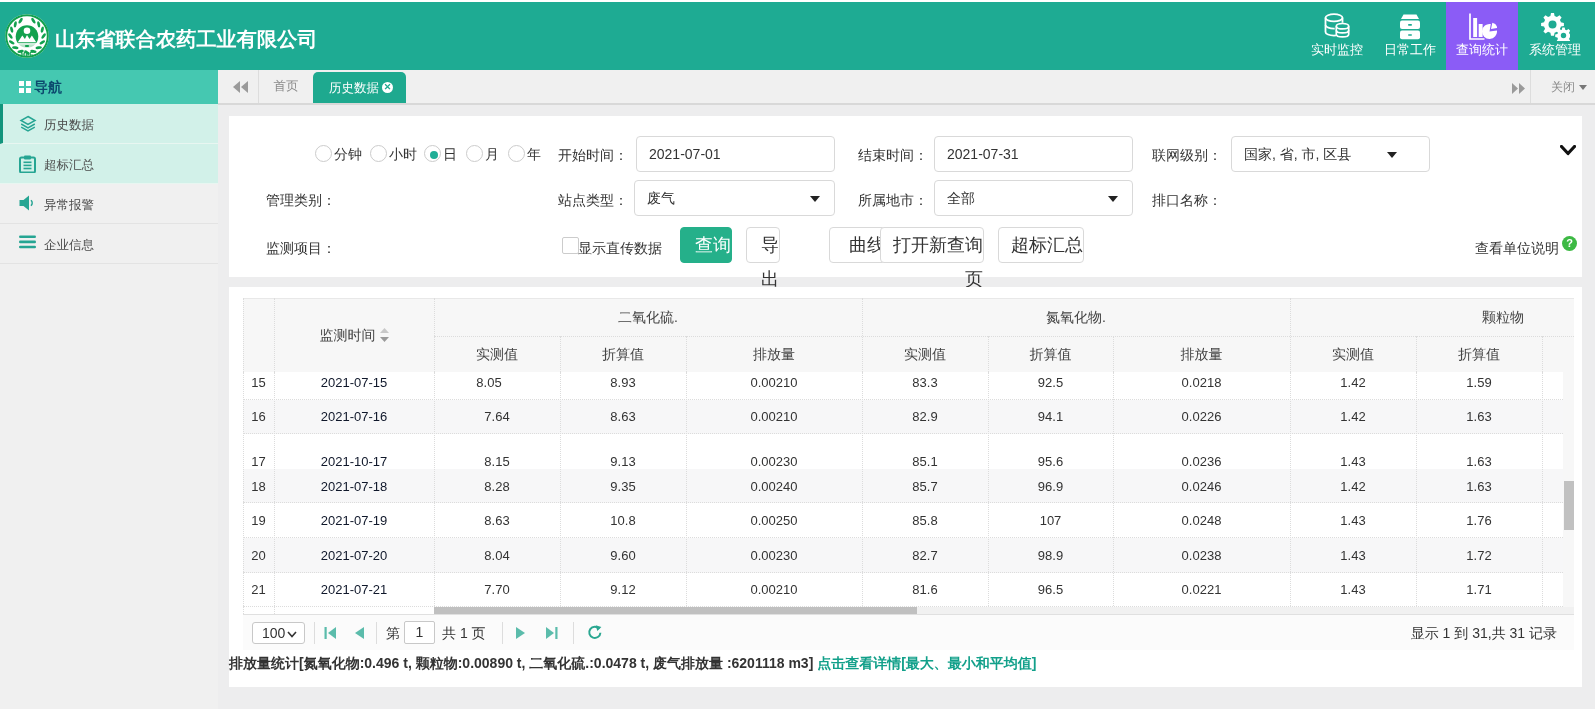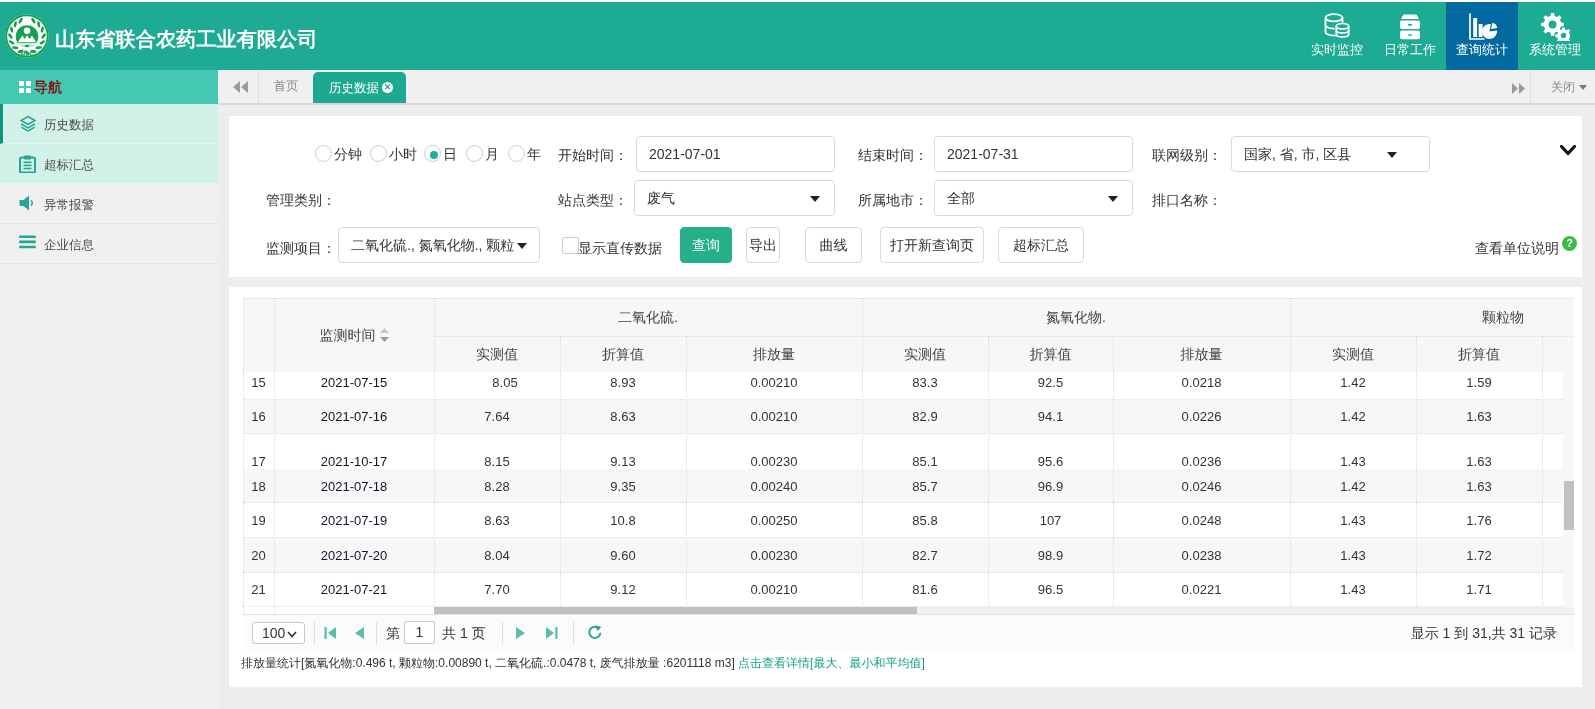--- a/index.html
+++ b/index.html
@@ -6,25 +6,25 @@
 html,body { width:1595px; height:709px; overflow:hidden; background:#fff; }
 body { font-family:"Liberation Sans",sans-serif; position:relative; }
 .abs { position:absolute; }
 
 
 #header { position:absolute; left:0; top:2px; width:1595px; height:68px; background:#1eab93; }
 #title { position:absolute; left:55px; top:24px; font-size:20px; font-weight:bold; color:#fff; letter-spacing:0.2px; }
 .navitem { position:absolute; top:0; height:68px; width:72px; text-align:center; color:#fff; }
 .navitem .nlabel { position:absolute; bottom:11px; width:100%; font-size:13px; color:#fff; }
 .navitem svg { position:absolute; top:9px; left:50%; margin-left:-15px; }
-.navitem.active { background:#0369a1; }
+.navitem.active { background:#8b5cf6; }
 
 
 #sidebar { position:absolute; left:0; top:70px; width:218px; height:639px; background:#f0f0f0; }
-#navhead { position:absolute; left:0; top:0; width:218px; height:34px; background:#45c8b1; color:#7f1d1d; }
+#navhead { position:absolute; left:0; top:0; width:218px; height:34px; background:#45c8b1; color:#0c4a6e; }
 #navhead .t { position:absolute; left:34px; top:9px; font-size:14px; font-weight:bold; }
 .gridic { position:absolute; left:19px; top:11px; width:12px; height:12px; }
 .gridic div { position:absolute; width:5px; height:5px; background:#fff; }
 .mitem { position:absolute; left:0; width:218px; height:40px; font-size:12.5px; color:#4a4a4a; border-bottom:1px solid #e3e3e3; }
 .mitem.mint { background:#d2f1e9; border-bottom:1px solid #e8f6f1; }
 .mitem .mt { position:absolute; left:44px; top:13px; }
 .mitem svg { position:absolute; left:19px; top:11px; }
 .mitem.sel { border-left:3px solid #12947c; }
 .mitem.sel svg { left:16px; }
 .mitem.sel .mt { left:41px; }
@@ -40,21 +40,21 @@
 
 
 #content { position:absolute; left:218px; top:105px; width:1377px; height:604px; background:#ededee; }
 #fpanel { position:absolute; left:11px; top:11px; width:1353px; height:161px; background:#fff; }
 #tpanel { position:absolute; left:11px; top:182px; width:1353px; height:400px; background:#fff; }
 
 
 .flabel { position:absolute; font-size:14px; color:#333; height:20px; line-height:20px; width:75px; text-align:right; }
 .fbox { position:absolute; height:36px; border:1px solid #d9d9d9; border-radius:4px; background:#fff; font-size:14px; color:#333; line-height:34px; padding-left:12px; }
 .caret { position:absolute; width:0; height:0; border-left:5px solid transparent; border-right:5px solid transparent; border-top:6px solid #222; top:15px; }
-.btn { position:absolute; height:36px; border:1px solid #d9d9d9; border-radius:4px; background:#fff; font-size:14px; color:#333; text-align:center; line-height:34px; }
+.btn { position:absolute; height:36px; border:1px solid #d9d9d9; border-radius:4px; background:#fff; font-size:18px; color:#333; text-align:right; line-height:34px; }
 .btn.primary { background:#25b08a; border-color:#25b08a; color:#fff; }
 .radio { position:absolute; width:17px; height:17px; border:1px solid #ccc; border-radius:50%; background:#fff; }
 .radio.on::after { content:""; position:absolute; left:4.5px; top:4.5px; width:8px; height:8px; border-radius:50%; background:#1fae96; }
 .rlabel { position:absolute; font-size:14px; color:#333; }
 
 
 .thdr { position:absolute; background:#f7f7f7; }
 .cell { position:absolute; font-size:14px; color:#333; text-align:center; }
 .dotv { position:absolute; width:1px; border-left:1px dotted #dcdcdc; }
 .doth { position:absolute; height:1px; border-top:1px dotted #dcdcdc; }
@@ -62,21 +62,21 @@
 #tbody { position:absolute; left:14px; top:85px; width:1320px; height:242px; overflow:hidden; }
 .trow { position:absolute; left:0; width:1320px; height:34.6px; background:#fff; border-bottom:1px dotted #dcdcdc; }
 .trow.even { background:#f7f7f8; }
 .trow span { position:absolute; top:50%; transform:translate(-50%,-50%); font-size:13px; color:#333; white-space:nowrap; }
 .trow span.dt { color:#0f172a; }
 #pgbar { position:absolute; left:14px; top:327px; width:1331px; height:36px; background:#fbfbfb; border-top:1px solid #e0e0e0; }
 .pgsel { position:absolute; left:9px; top:7px; width:53px; height:22px; border:1px solid #c8c8c8; border-radius:3px; background:#fff; font-size:14px; color:#333; padding-left:9px; line-height:20px; }
 .pgsep { position:absolute; top:7px; width:1px; height:22px; background:#ddd; }
 .pgt { position:absolute; top:10px; font-size:14px; color:#333; }
 .pginp { position:absolute; left:161px; top:6px; width:31px; height:23px; border:1px solid #c8c8c8; border-radius:2px; background:#fff; font-size:14px; color:#333; text-align:center; line-height:21px; }
-#stats { position:absolute; left:12px; top:368px; font-size:12px; color:#333; }
+#stats { position:absolute; left:0; top:368px; font-size:14px; color:#333;font-weight:bold; }
 </style>
 </head>
 <body>
 <div id="header">
 
   <svg class="abs" style="left:5px;top:12px" width="44" height="44" viewBox="0 0 44 44">
     <circle cx="22" cy="22" r="21.8" fill="#fff"></circle>
     <circle cx="22" cy="22" r="20.8" fill="none" stroke="#12A14E" stroke-width="2"></circle>
     <ellipse cx="28.4" cy="6.7" rx="3.2" ry="1.4" transform="rotate(58 28.4 6.7)" fill="#12A14E"></ellipse>
       <ellipse cx="33.7" cy="10.3" rx="3.2" ry="1.4" transform="rotate(80 33.7 10.3)" fill="#12A14E"></ellipse>
@@ -243,26 +243,25 @@
       </svg>
 
     <div class="flabel" style="left:32px;top:74px">管理类别：</div>
     <div class="flabel" style="left:324px;top:74px">站点类型：</div>
     <div class="fbox" style="left:405px;top:64px;width:201px">废气<div class="caret" style="right:14px"></div></div>
     <div class="flabel" style="left:624px;top:74px">所属地市：</div>
     <div class="fbox" style="left:705px;top:64px;width:199px">全部<div class="caret" style="right:14px"></div></div>
     <div class="flabel" style="left:918px;top:74px">排口名称：</div>
 
     <div class="flabel" style="left:32px;top:122px">监测项目：</div>
-    <div class="fbox" style="left:109px;top:111px;width:202px;padding-right:30px;overflow:hidden;white-space:nowrap">二氧化硫., 氮氧化物., 颗粒<div class="caret" style="right:12px"></div></div>
     <div class="abs" style="left:333px;top:121px;width:17px;height:17px;border:1px solid #ccc;border-radius:2px;background:#fff"></div>
     <div class="flabel" style="left:349px;top:122px;width:auto;text-align:left">显示直传数据</div>
     <div class="btn primary" style="left:451px;top:111px;width:52px">查询</div>
     <div class="btn" style="left:517px;top:111px;width:34px">导出</div>
-    <div class="btn" style="left:576px;top:111px;width:57px">曲线</div>
+    <div class="btn" style="left:600px;top:111px;width:57px">曲线</div>
     <div class="btn" style="left:651px;top:111px;width:104px">打开新查询页</div>
     <div class="btn" style="left:769px;top:111px;width:86px">超标汇总</div>
     <div class="flabel" style="left:1246px;top:122px;width:auto;text-align:left">查看单位说明</div>
     <div class="abs" style="left:1333px;top:120px;width:15px;height:15px;border-radius:50%;background:#3db944;color:#fff;font-size:11px;font-weight:bold;text-align:center;line-height:15px">?</div>
   </div>
   <div id="tpanel">
 
     <div class="thdr" style="left:14px;top:11px;width:1331px;height:74px"></div>
     <div class="cell" style="left:205px;top:11px;width:428px;height:38px;line-height:38px;color:#444">二氧化硫.</div>
     <div class="cell" style="left:45px;top:11px;width:160px;height:74px;line-height:74px;color:#444">监测时间<svg style="vertical-align:-2px;margin-left:4px" width="9" height="14" viewBox="0 0 9 14">
@@ -292,21 +291,21 @@
     <div class="dotv" style="left:457px;top:49px;height:36px"></div>
     <div class="dotv" style="left:759px;top:49px;height:36px"></div>
     <div class="dotv" style="left:884px;top:49px;height:36px"></div>
     <div class="dotv" style="left:1187px;top:49px;height:36px"></div>
     <div class="dotv" style="left:1313px;top:49px;height:36px"></div>
 
     <div id="tbody">
       <div class="trow" style="top:-7.0px">
         <span style="left:15.5px">15</span>
         <span class="dt" style="left:111px">2021-07-15</span>
-        <span style="left:262px">8.05</span>
+        <span style="left:246px">8.05</span>
         <span style="left:380px">8.93</span>
         <span style="left:531px">0.00210</span>
         <span style="left:682px">83.3</span>
         <span style="left:807.5px">92.5</span>
         <span style="left:958.5px">0.0218</span>
         <span style="left:1110px">1.42</span>
         <span style="left:1236px">1.59</span>
       </div>
       <div class="trow even" style="top:27.6px">
         <span style="left:15.5px">16</span>

